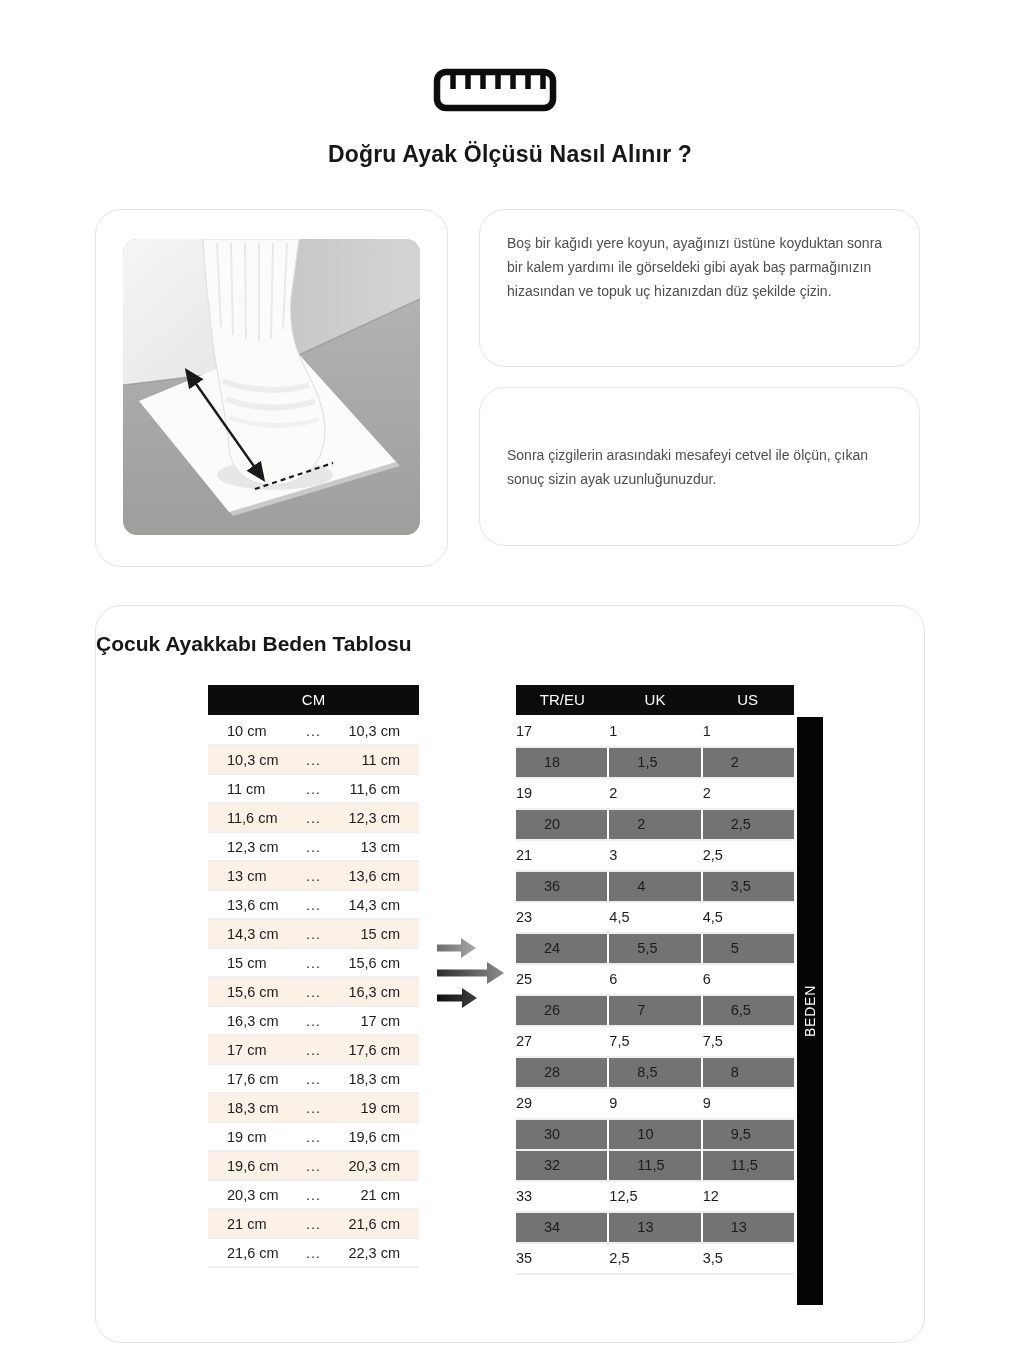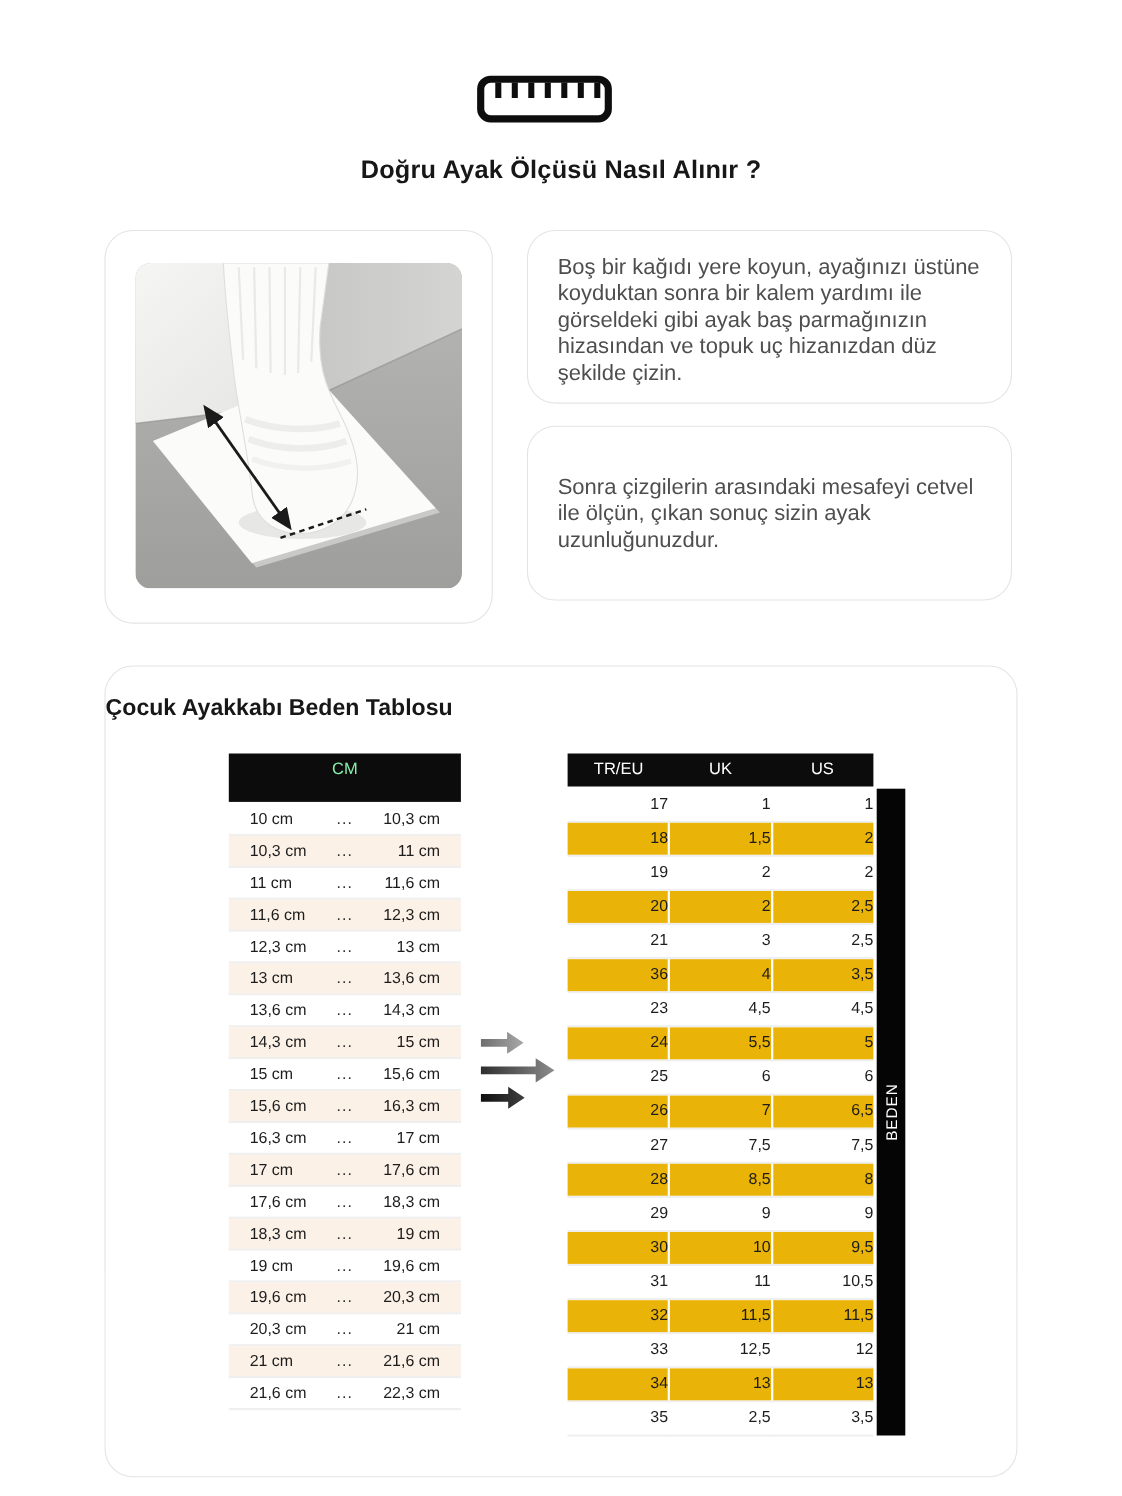--- a/index.html
+++ b/index.html
@@ -13,47 +13,47 @@
   
   .main-title { position:absolute; top:124px; left:0; width:100%; text-align:center;
                 font-size:23px; font-weight:700; color:#171717; letter-spacing:0.2px; }
 
   
   .card { position:absolute; background:#fff; border:1.5px solid #e4e4e4; border-radius:26px; }
   .photo-card { left:95px; top:192px; width:353px; height:358px; }
   .photo { position:absolute; left:27px; top:29px; width:297px; height:296px; border-radius:14px; overflow:hidden; }
   .info1 { left:479px; top:192px; width:441px; height:158px; padding:21px 27px; }
   .info2 { left:479px; top:370px; width:441px; height:159px; padding:0 27px; display:flex; align-items:center; }
-  .info-text { font-size:20px; line-height:24px; color:#4e4e4e; }
+  .info-text { font-size:14px; line-height:24px; color:#4e4e4e; }
 
   
   .table-card { left:95px; top:588px; width:830px; height:738px; }
   .chart-title { position:absolute; top:26px; left:0; width:100%; text-align:left;
                  font-size:21px; font-weight:700; color:#171717; }
 
-  .thead { background:#0c0c0c; color:#86efac; height:44px; line-height:30px; font-size:15px;
+  .thead { background:#0c0c0c; color:#ffffff; height:30px; line-height:30px; font-size:15px;
            text-align:center; margin-bottom:2px; }
 
   .cm-table { position:absolute; left:112px; top:79px; width:211px; }
   .cm-row { display:grid; grid-template-columns:1fr 34px 1fr; align-items:center;
             height:29px; padding:0 19px; border-bottom:2px solid #efefef;
             font-size:14.5px; background:#fff; }
   .cm-row.alt { background:#fcf1e7; }
   .c-from { text-align:left; }
   .c-dots { text-align:center; color:#2a2a2a; letter-spacing:1px; }
   .c-to { text-align:right; }
 
   .size-table { position:absolute; left:420px; top:79px; width:278px; }
   .thead3 { display:grid; grid-template-columns:1fr 1fr 1fr; background:#0c0c0c; color:#fff;
             height:30px; line-height:30px; font-size:15px; text-align:center; margin-bottom:2px; }
   .sz-row { display:grid; grid-template-columns:1fr 1fr 1fr; gap:2px;
             border-bottom:2px solid #efefef; }
-  .sz-row span { display:block; height:29px; line-height:29px; text-align:right;
+  .sz-row span { display:block; height:29px; line-height:29px; text-align:left;
                  font-size:14.5px; background:#fff; }
-  .sz-row.alt span { background:#eab308; }
+  .sz-row.alt span { background:#737373;padding-left:28px; }
 
   .beden { position:absolute; left:701px; top:111px; width:26px; height:588px; background:#050505;
            display:flex; align-items:center; justify-content:center; }
   .beden span { transform:rotate(-90deg); white-space:nowrap; color:#fff; font-size:14px; letter-spacing:0.8px; }
 
   .arrows { position:absolute; left:341px; top:330px; width:72px; height:80px; }
 </style>
 </head>
 <body>
 
@@ -337,25 +337,20 @@
           <div class="sz-row">
             <span>29</span>
             <span>9</span>
             <span>9</span>
           </div>
           <div class="sz-row alt">
             <span>30</span>
             <span>10</span>
             <span>9,5</span>
           </div>
-          <div class="sz-row">
-            <span>31</span>
-            <span>11</span>
-            <span>10,5</span>
-          </div>
           <div class="sz-row alt">
             <span>32</span>
             <span>11,5</span>
             <span>11,5</span>
           </div>
           <div class="sz-row">
             <span>33</span>
             <span>12,5</span>
             <span>12</span>
           </div>

